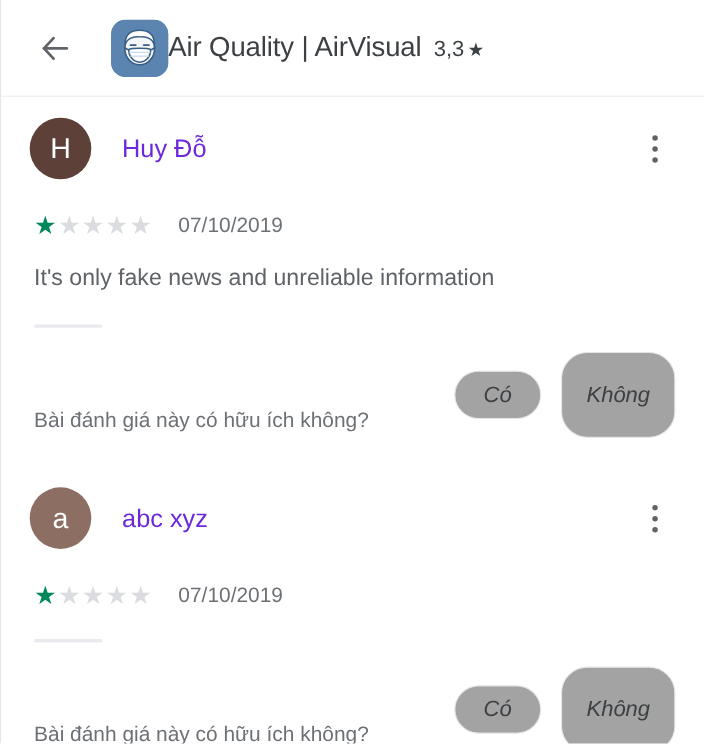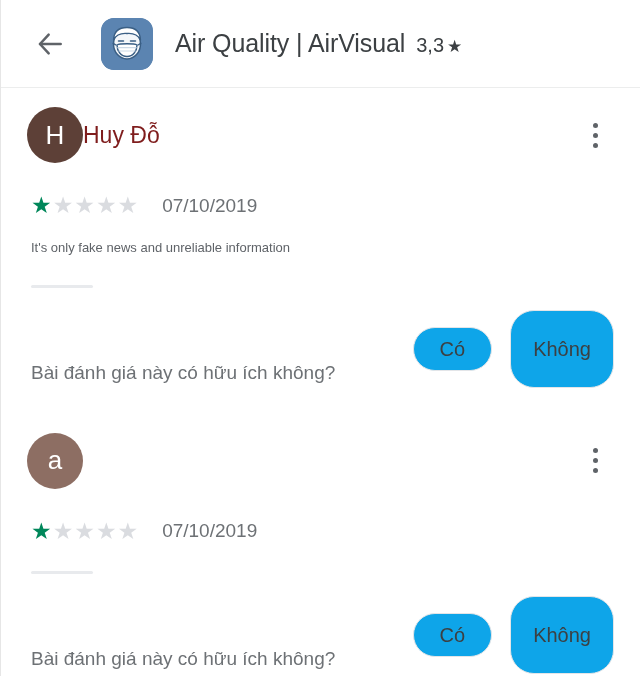--- a/index.html
+++ b/index.html
@@ -56,21 +56,20 @@
     border-radius: 13px;
     background: #5b84b1;
     margin-left: 24px;
     flex: 0 0 auto;
     overflow: hidden;
     position: relative;
   }
   .app-icon svg { display: block; }
 
   .header-text {
-    margin-left: 22px;
     display: flex;
     flex-direction: column;
     justify-content: center;
     line-height: 1.18;
   }
   .header-title-row {
     display: flex;
     align-items: baseline;
     white-space: nowrap;
   }
@@ -111,22 +110,23 @@
     height: 56px;
     border-radius: 50%;
     display: flex;
     align-items: center;
     justify-content: center;
     color: #ffffff;
     font-size: 26px;
     flex: 0 0 auto;
   }
   .reviewer-name {
+    margin-left: 28px;
     font-size: 23px;
-    color: #7f1d1d;
+    color: #6d28d9;
   }
   .overflow-btn {
     position: absolute;
     right: 4px;
     top: 50%;
     transform: translateY(-50%);
     width: 34px;
     height: 42px;
     display: flex;
     flex-direction: column;
@@ -163,21 +163,21 @@
   .star.filled { color: #00875a; }
   .review-date {
     margin-left: 24px;
     font-size: 19px;
     color: #6d7175;
   }
 
   .review-body {
     margin-top: 22px;
     padding-left: 4px;
-    font-size: 13px;
+    font-size: 21px;
     color: #5f6368;
     line-height: 1.35;
   }
 
   .helpful-divider {
     width: 62px;
     height: 3px;
     background: #e8eaed;
     margin: 28px 0 0 4px;
     border-radius: 2px;
@@ -200,25 +200,26 @@
     display: flex;
     align-items: center;
     gap: 18px;
     padding-right: 2px;
   }
   .pill {
     border: 1px solid #e3e5e8;
     border-radius: 24px;
     font-size: 20px;
     color: #3c4043;
-    background: #0ea5e9;
+    background: #a3a3a3;
     padding: 9px 26px;
     cursor: pointer;
     line-height: 1.2;
     font-family: "Liberation Sans", sans-serif;
+    font-style: italic;
   }
   .pill.no { padding: 26px 22px; }
 
   .review-gap { height: 40px; }
 </style>
 </head>
 <body>
 
 <div id="page">
 
@@ -297,20 +298,21 @@
       </div>
     </div>
 
     <div class="review-gap"></div>
 
     <div class="review">
       <div class="review-head">
         <div class="avatar" style="background:#8d6e63">
           <span>a</span>
         </div>
+        <div class="reviewer-name">abc xyz</div>
         <div class="overflow-btn">
           <i></i>
           <i></i>
           <i></i>
         </div>
       </div>
 
       <div class="rating-row">
         <div class="stars">
           <span class="star filled">★</span>

